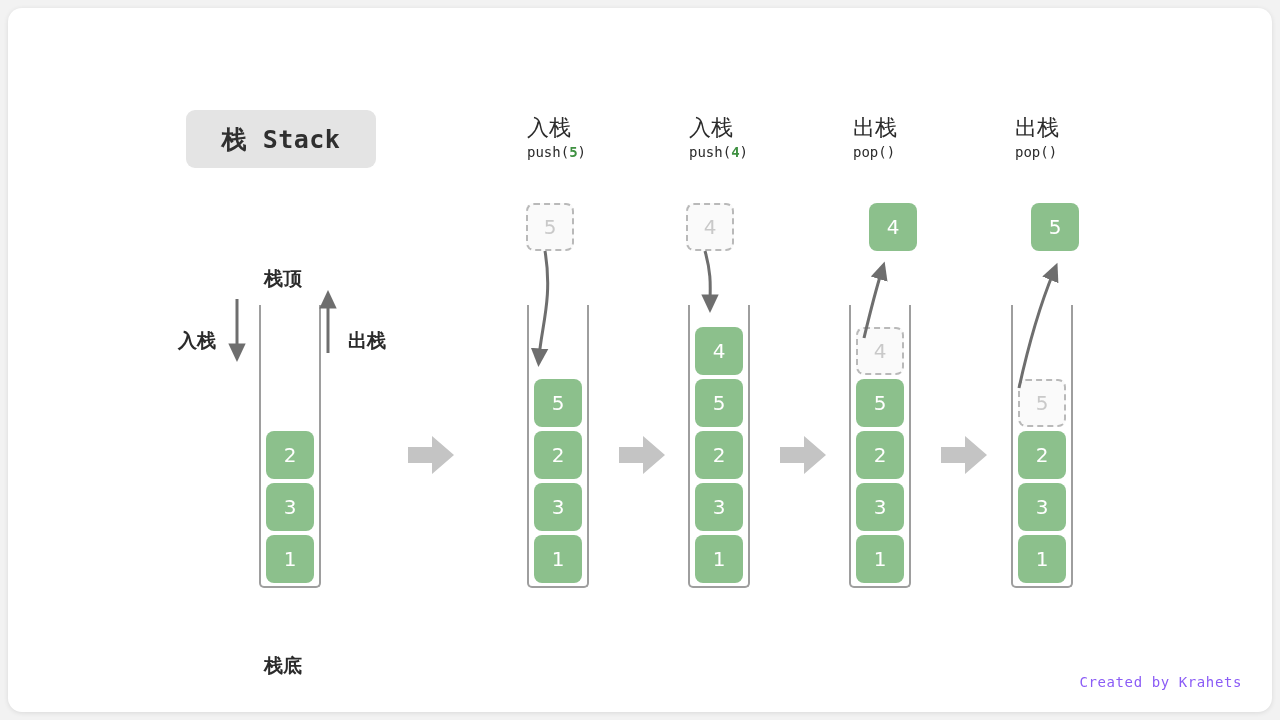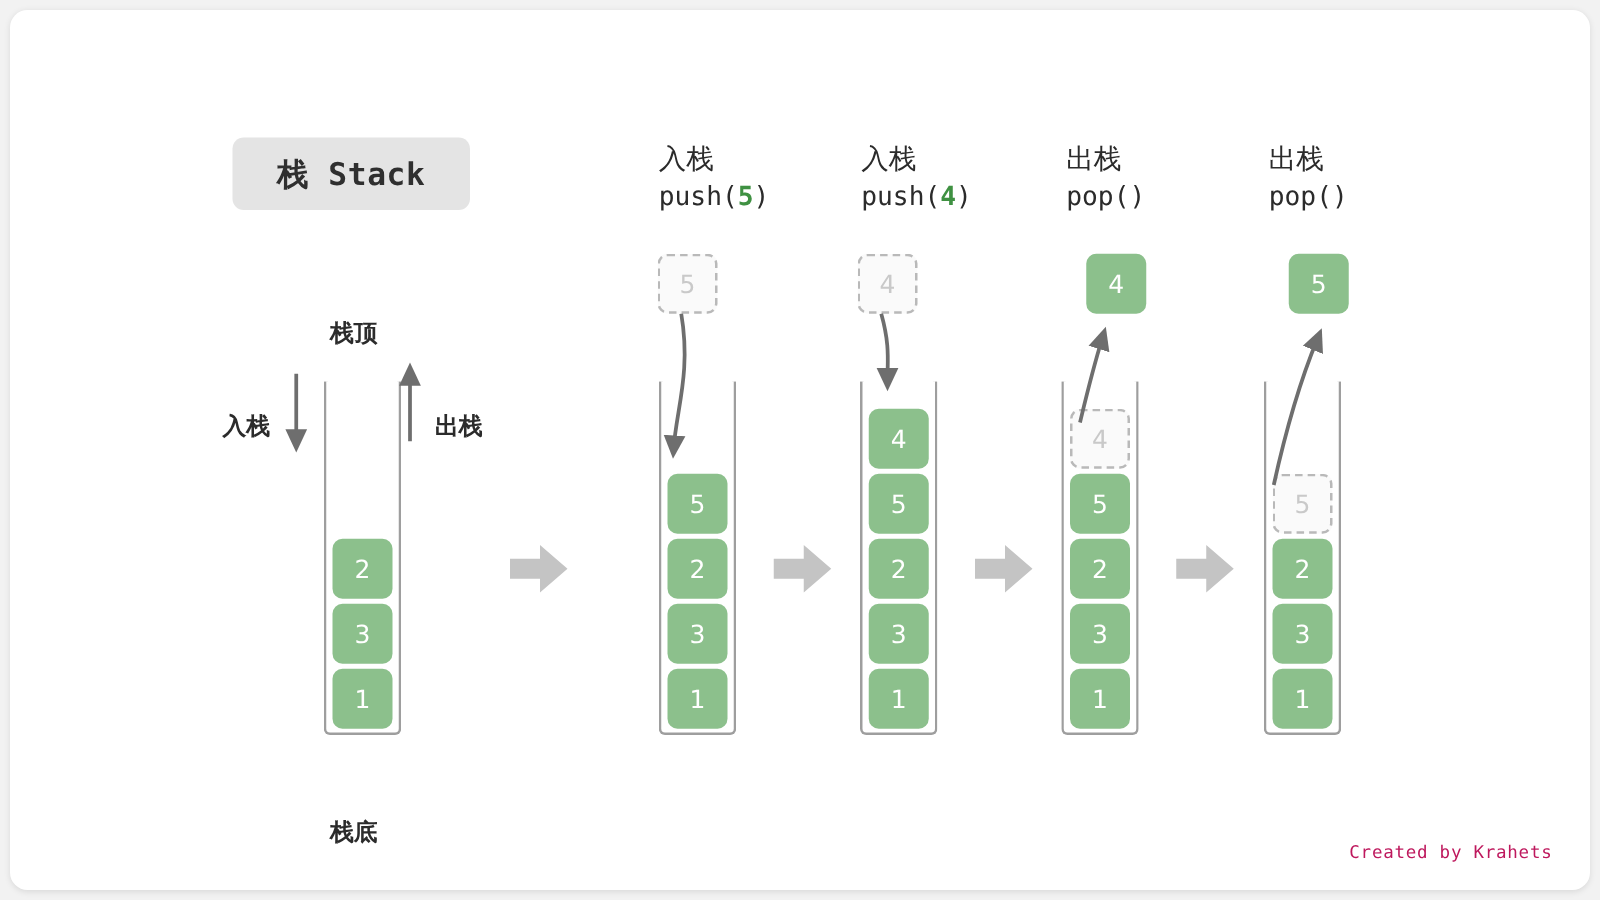--- a/index.html
+++ b/index.html
@@ -51,21 +51,21 @@
   .op-label .op-cn {
     display: block;
     font-family: "DejaVu Sans", "Liberation Sans", sans-serif;
     font-size: 22px;
     color: #2b2b2b;
     line-height: 1.35;
   }
   .op-label .op-code {
     display: block;
     font-family: "DejaVu Sans Mono", "Liberation Mono", monospace;
-    font-size: 21px;
+    font-size: 14px;
     color: #2b2b2b;
     line-height: 1.35;
   }
   .op-label .op-arg { color: #3f9142; font-weight: bold; }
 
   
   .stack-container {
     position: absolute;
     width: 62px;
     border-left: 2px solid #9e9e9e;
@@ -115,33 +115,33 @@
     width: 100%; height: 100%;
     pointer-events: none;
   }
 
   
   #credit {
     position: absolute;
     right: 30px; bottom: 22px;
     font-family: "DejaVu Sans Mono", "Liberation Mono", monospace;
     font-size: 14px;
-    color: #be185d;
+    color: #8b5cf6;
     letter-spacing: 0.6px;
   }
 </style>
 </head>
 <body>
 
 <div id="card">
   <div id="stage">
 
     <div id="title-badge">栈 Stack</div>
 
-    <div class="cjk-label" style="left:256px; top:246px;">栈顶</div>
+    <div class="cjk-label" style="left:256px; top:258px;">栈顶</div>
     <div class="cjk-label" style="left:256px; top:645px;">栈底</div>
     <div class="cjk-label" style="left:170px; top:320px;">入栈</div>
     <div class="cjk-label" style="left:340px; top:320px;">出栈</div>
 
     <div class="stack-container" style="left:251px; top:297px; height:283px;">
       <div class="cells">
         <div class="cell">2</div>
         <div class="cell">3</div>
         <div class="cell">1</div>
       </div>

